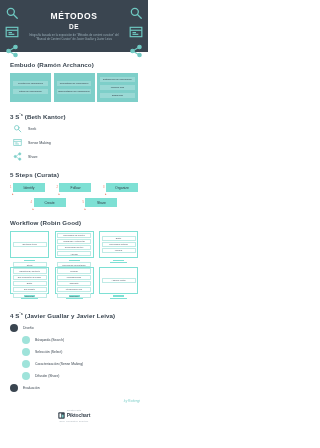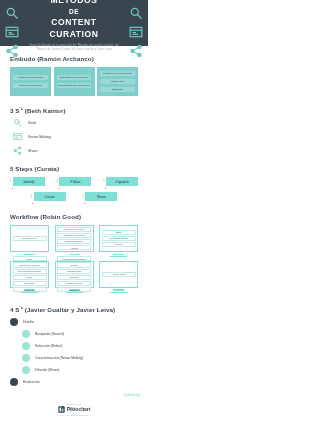--- a/index.html
+++ b/index.html
@@ -7,21 +7,21 @@
     width: 148px; height: 448px;
     background: #ffffff;
     font-family: "Liberation Sans", sans-serif;
     overflow: hidden;
   }
   #page { position: relative; width: 148px; height: 448px; background:#fff; }
 
   
   .header {
     position: relative;
-    height: 46px;
+    height: 52px;
     background: #3a4550;
     display: flex;
     align-items: center;
     justify-content: center;
   }
   .header-icons {
     position: absolute; top: 6px;
     display: flex; flex-direction: column; gap: 5px;
     align-items: center;
   }
@@ -231,21 +231,20 @@
             <circle cx="18" cy="19" r="3"></circle>
           <line x1="8.6" y1="10.6" x2="15.4" y2="6.4"></line>
             <line x1="8.6" y1="13.4" x2="15.4" y2="17.6"></line>
         </svg>
       </span>
     </div>
 
     <div class="header-title">
       <div class="title-line t1">MÉTODOS</div>
       <div class="title-line t2">DE</div>
-      <div class="title-line t3">CONTENT CURATION</div>
       <div class="subtitle">Infografía basada en la exposición de "Métodos de content curation" del "Manual de Content Curator" de Javier Guallar y Javier Leiva</div>
     </div>
 
     <div class="header-icons right">
       <span class="hicon">
         <svg viewBox="0 0 24 24" fill="none" stroke="#6fc9c2" stroke-width="2.2" stroke-linecap="round">
           <circle cx="10" cy="10" r="6"></circle>
             <line x1="14.5" y1="14.5" x2="21" y2="21"></line>
         </svg>
       </span>

